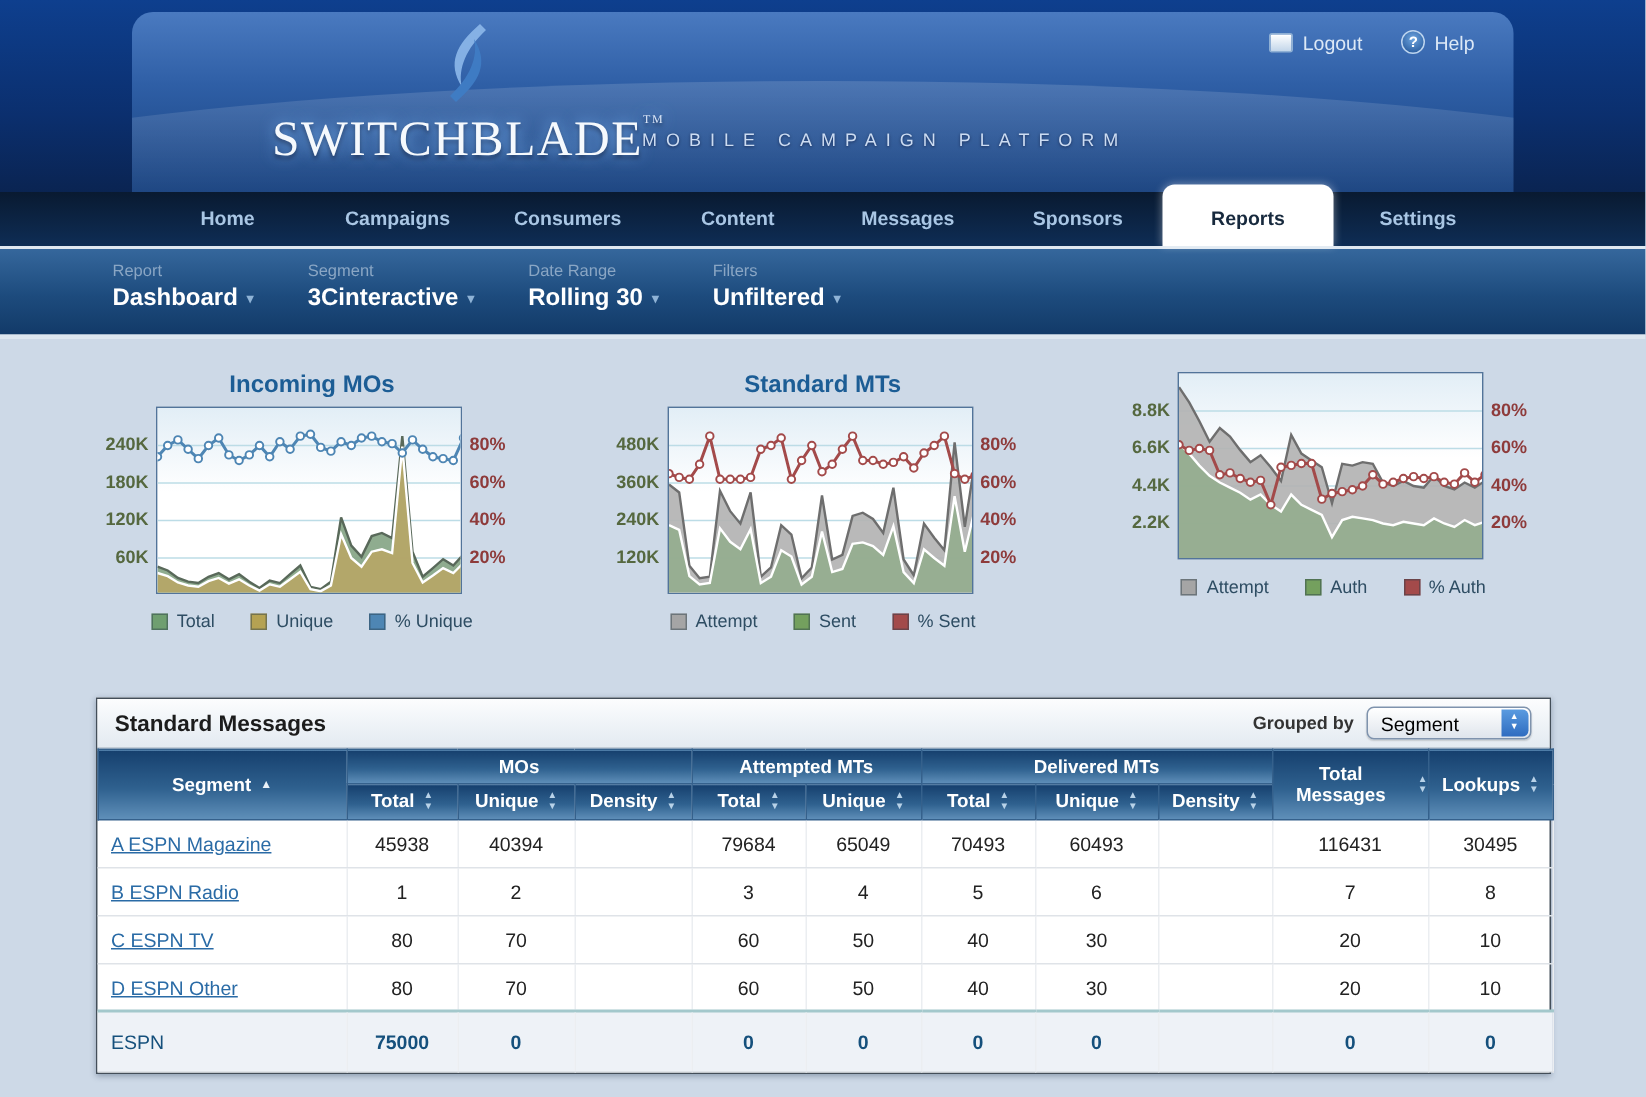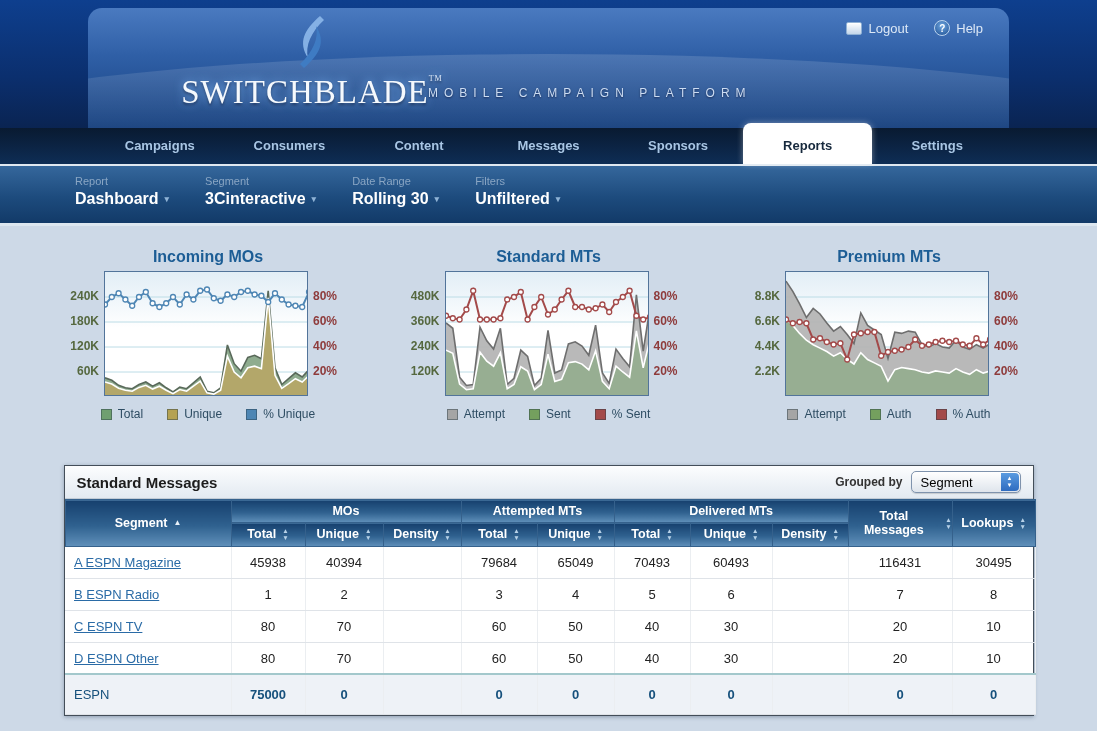--- a/index.html
+++ b/index.html
@@ -111,20 +111,21 @@
       </div>
       <div class="top-btn">
         <span class="help-glyph">?</span>
         <span>Help</span>
       </div>
     </div>
   </div>
 </div>
 
 <div class="nav-row" id="nav-row">
+    <div class="nav-tab">Home</div>
     <div class="nav-tab">Campaigns</div>
     <div class="nav-tab">Consumers</div>
     <div class="nav-tab">Content</div>
     <div class="nav-tab">Messages</div>
     <div class="nav-tab">Sponsors</div>
     <div class="nav-tab active">Reports</div>
     <div class="nav-tab">Settings</div>
   </div>
 
 <div class="filter-bar" id="filter-bar">
@@ -313,21 +314,20 @@
           <span class="legend-swatch" style="background: rgb(116, 160, 94);"></span>
           <span>Sent</span>
         </div>
         <div class="legend-item">
           <span class="legend-swatch" style="background: rgb(163, 74, 74);"></span>
           <span>% Sent</span>
         </div>
       </div>
     </div>
     <div class="chart-block">
-      <div class="chart-title">Premium MTs</div>
       <div class="chart-mid">
         <div class="axis-col left">
           <span class="axis-tick" style="top: 93px;">2.2K</span>
           <span class="axis-tick" style="top: 68px;">4.4K</span>
           <span class="axis-tick" style="top: 43px;">6.6K</span>
           <span class="axis-tick" style="top: 18px;">8.8K</span>
         </div>
         <svg width="204" height="125" class="plot-svg">
           <defs>
             <linearGradient id="bg2" x1="0" y1="0" x2="0" y2="1">

